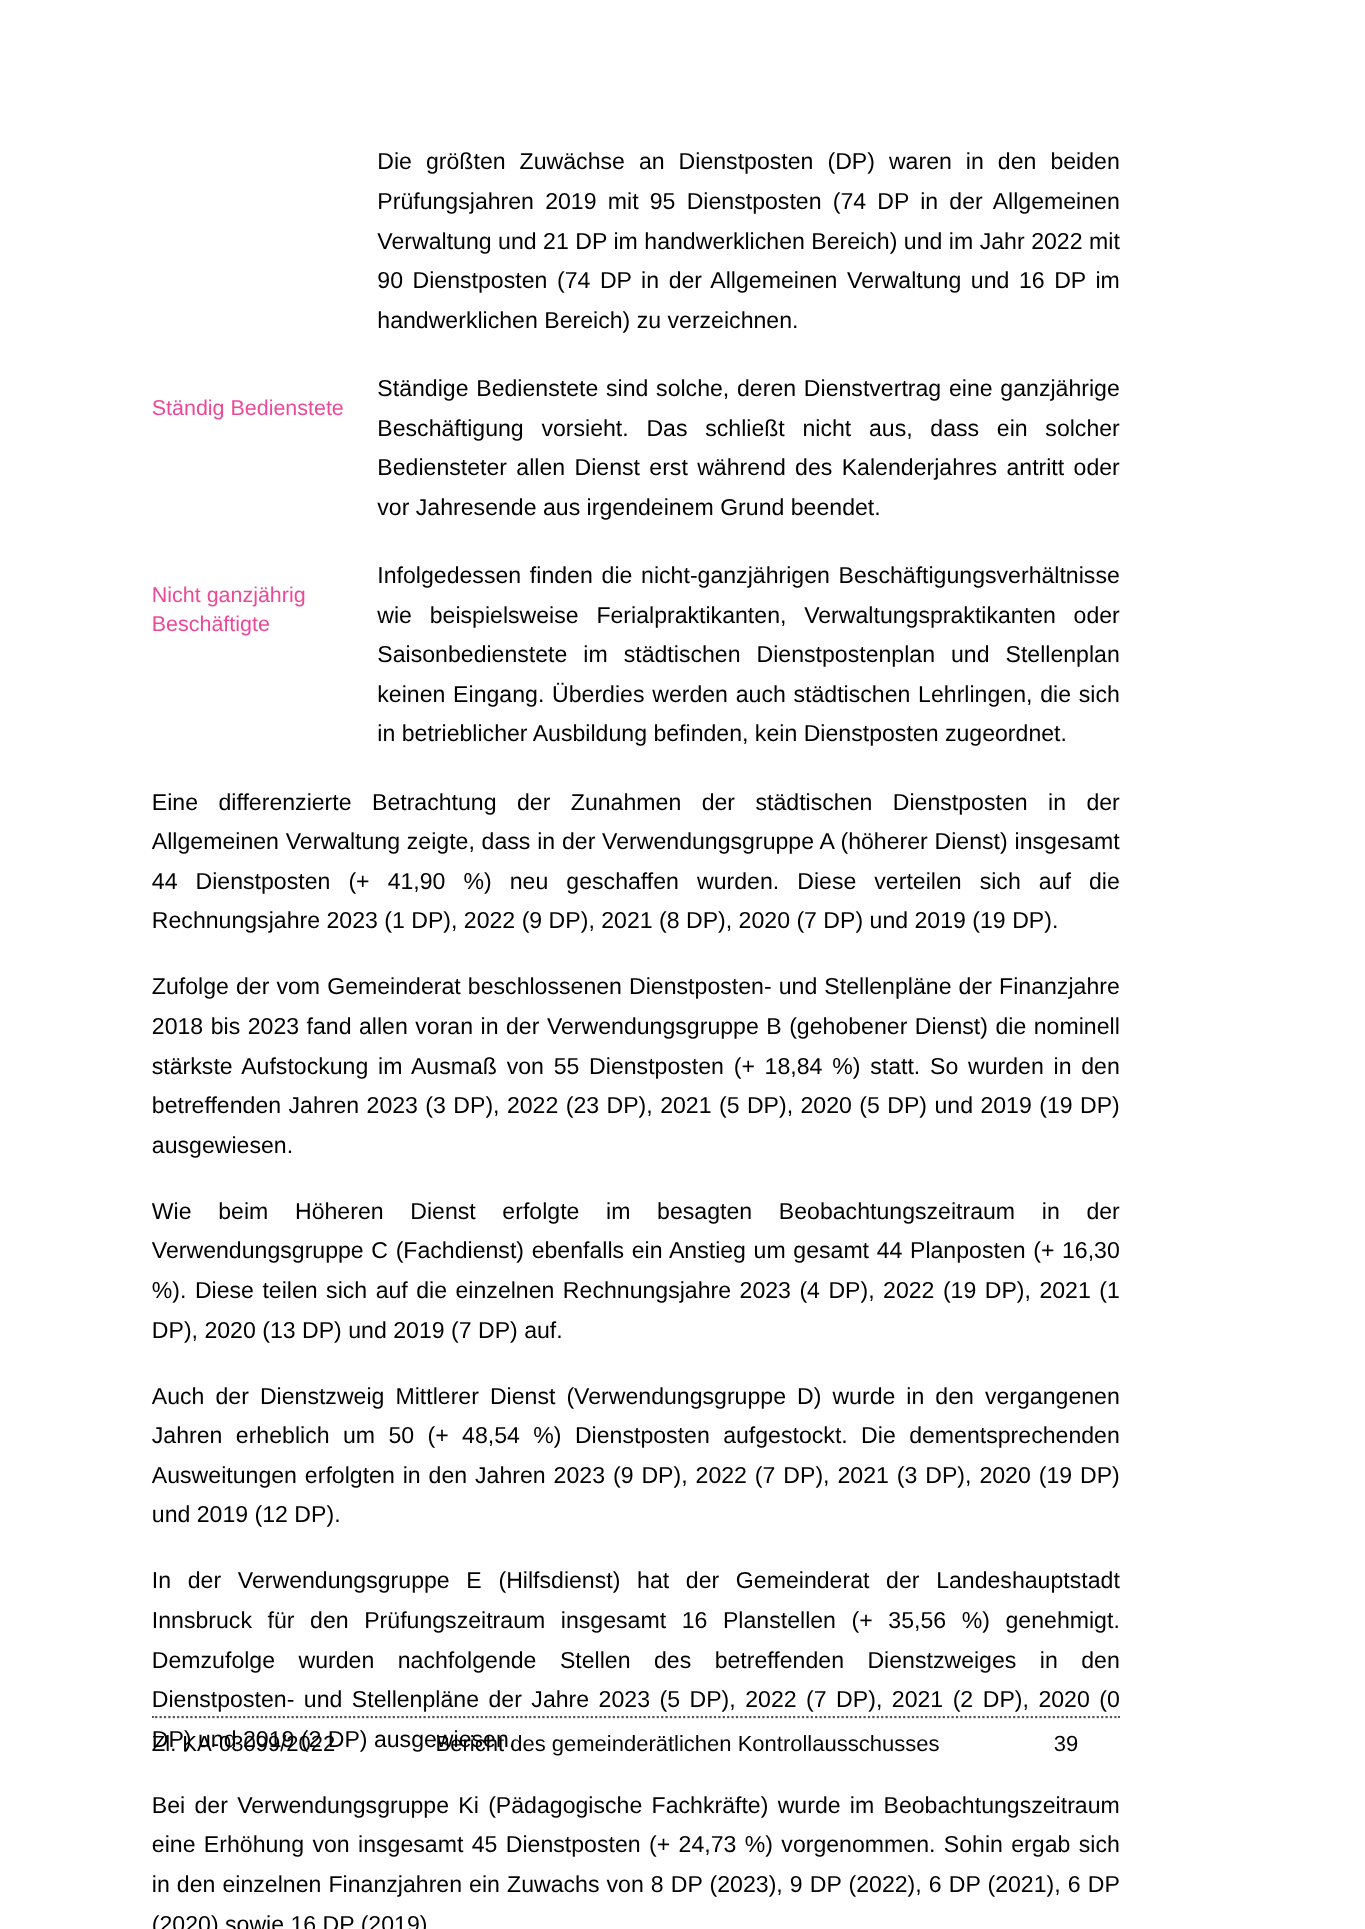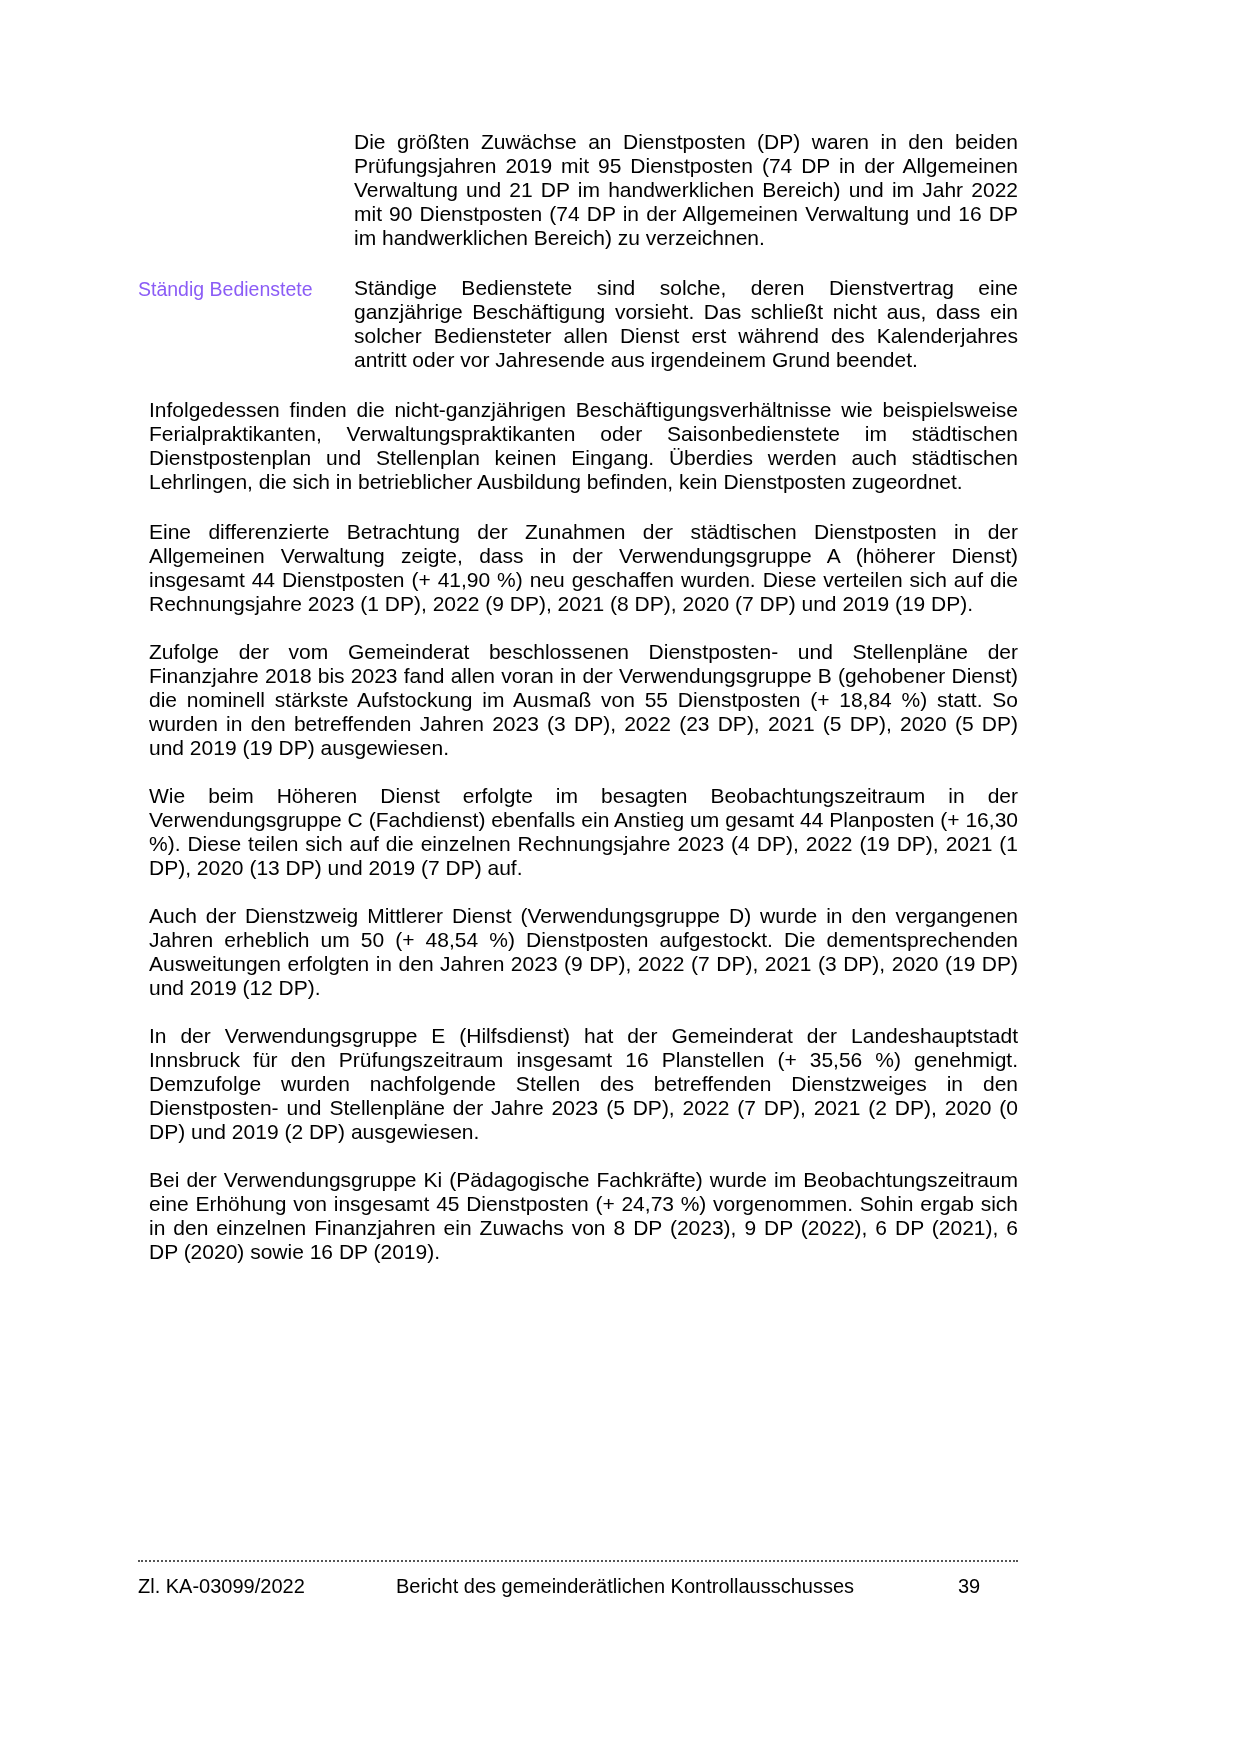--- a/index.html
+++ b/index.html
@@ -26,34 +26,35 @@
     width: 880px;
   }
   .block {
     display: flex;
     align-items: flex-start;
     margin-bottom: 26px;
   }
   .marginal {
     width: 205px;
     flex: 0 0 205px;
-    color: #8b5cf6;
+    color: #ec4899;
     font-size: 19.5px;
     line-height: 27px;
     padding-right: 10px;
     box-sizing: border-box;
+    margin-top: 22px;
   }
   .body-col {
     flex: 1 1 auto;
     width: 675px;
   }
   p.para {
-    margin: 0 0 24px 11px;
+    margin: 0 0 24px 0;
     font-size: 21px;
-    line-height: 24px;
+    line-height: 36px;
     text-align: justify;
     text-justify: inter-word;
     hyphens: none;
   }
   p.para:last-child {
     margin-bottom: 0;
   }
   .footer {
     position: absolute;
     left: 138px;
@@ -98,20 +99,21 @@
     </div>
 
     <div class="block">
       <div class="marginal">Ständig Bedienstete</div>
       <div class="body-col">
         <p class="para">Ständige Bedienstete sind solche, deren Dienstvertrag eine ganzjährige Beschäftigung vorsieht. Das schließt nicht aus, dass ein solcher Bediensteter allen Dienst erst während des Kalenderjahres antritt oder vor Jahresende aus irgendeinem Grund beendet.</p>
       </div>
     </div>
 
     <div class="block">
+      <div class="marginal">Nicht ganzjährig Beschäftigte</div>
       <div class="body-col">
         <p class="para">Infolgedessen finden die nicht-ganzjährigen Beschäftigungsverhältnisse wie beispielsweise Ferialpraktikanten, Verwaltungspraktikanten oder Saisonbedienstete im städtischen Dienstpostenplan und Stellenplan keinen Eingang. Überdies werden auch städtischen Lehrlingen, die sich in betrieblicher Ausbildung befinden, kein Dienstposten zugeordnet.</p>
       </div>
     </div>
 
     <div class="block">
       <div class="body-col">
         <p class="para">Eine differenzierte Betrachtung der Zunahmen der städtischen Dienstposten in der Allgemeinen Verwaltung zeigte, dass in der Verwendungsgruppe A (höherer Dienst) insgesamt 44 Dienstposten (+ 41,90 %) neu geschaffen wurden. Diese verteilen sich auf die Rechnungsjahre 2023 (1 DP), 2022 (9 DP), 2021 (8 DP), 2020 (7 DP) und 2019 (19 DP).</p>
         <p class="para">Zufolge der vom Gemeinderat beschlossenen Dienstposten- und Stellenpläne der Finanzjahre 2018 bis 2023 fand allen voran in der Verwendungsgruppe B (gehobener Dienst) die nominell stärkste Aufstockung im Ausmaß von 55 Dienstposten (+ 18,84 %) statt. So wurden in den betreffenden Jahren 2023 (3 DP), 2022 (23 DP), 2021 (5 DP), 2020 (5 DP) und 2019 (19 DP) ausgewiesen.</p>
         <p class="para">Wie beim Höheren Dienst erfolgte im besagten Beobachtungszeitraum in der Verwendungsgruppe C (Fachdienst) ebenfalls ein Anstieg um gesamt 44 Planposten (+ 16,30 %). Diese teilen sich auf die einzelnen Rechnungsjahre 2023 (4 DP), 2022 (19 DP), 2021 (1 DP), 2020 (13 DP) und 2019 (7 DP) auf.</p>

